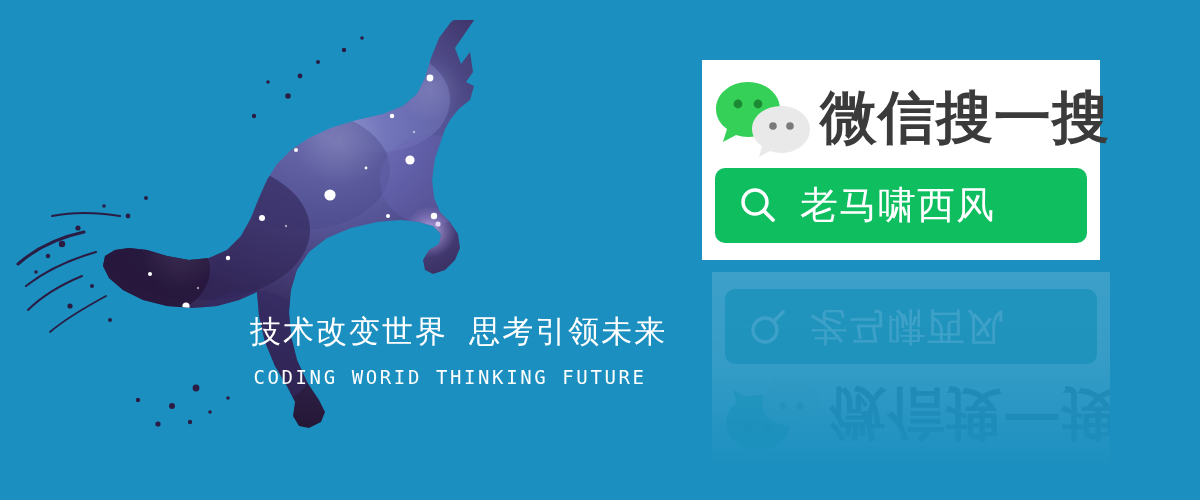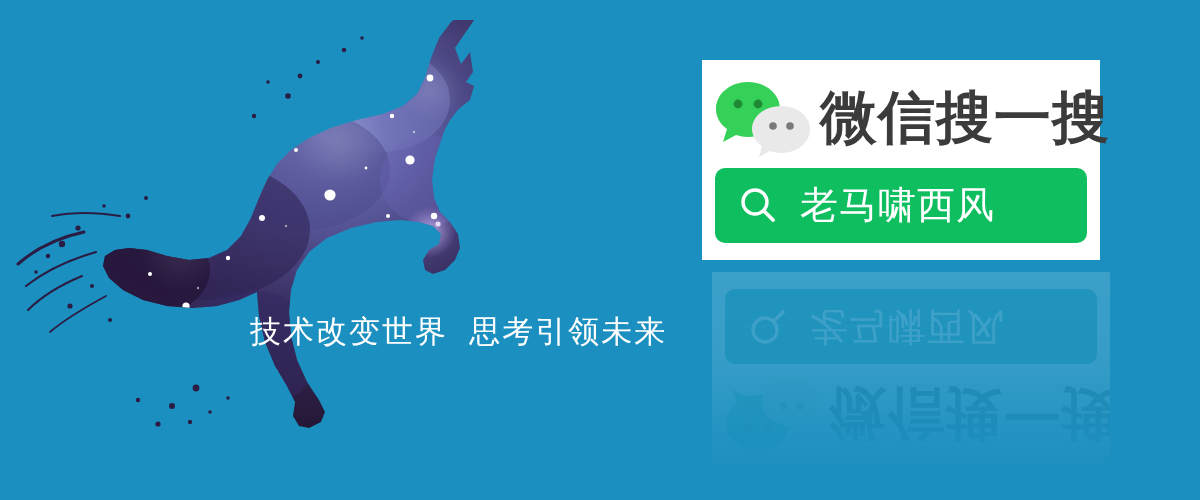--- a/index.html
+++ b/index.html
@@ -295,20 +295,21 @@
         <path d="M96,232 C68,240 44,252 26,266" stroke-width="2.2"></path>
         <path d="M82,256 C58,266 40,278 28,290" stroke-width="2"></path>
         <path d="M106,276 C84,288 64,300 50,312" stroke-width="1.8"></path>
         <path d="M120,196 C96,192 72,192 52,196" stroke-width="2"></path>
       </g>
     </svg>
   </div>
 
   <div id="tagline-block">
     <div class="tagline-cn">技术改变世界  思考引领未来</div>
+    <div class="tagline-en">CODING WORID THINKING FUTURE</div>
   </div>
 
   <div id="wechat-card">
 
     <div id="wechat-logo">
       <svg viewBox="0 0 104 84" xmlns="http://www.w3.org/2000/svg">
 
         <path d="M36,6 C18,6 4,18 4,33 C4,41 8,48 15,53 L11,66 L24,59 C28,60 32,61 36,61
                  C54,61 68,49 68,33 C68,18 54,6 36,6 Z" fill="#34d058"></path>
         <circle cx="26" cy="28" r="4.4" fill="#1d8a33"></circle>

